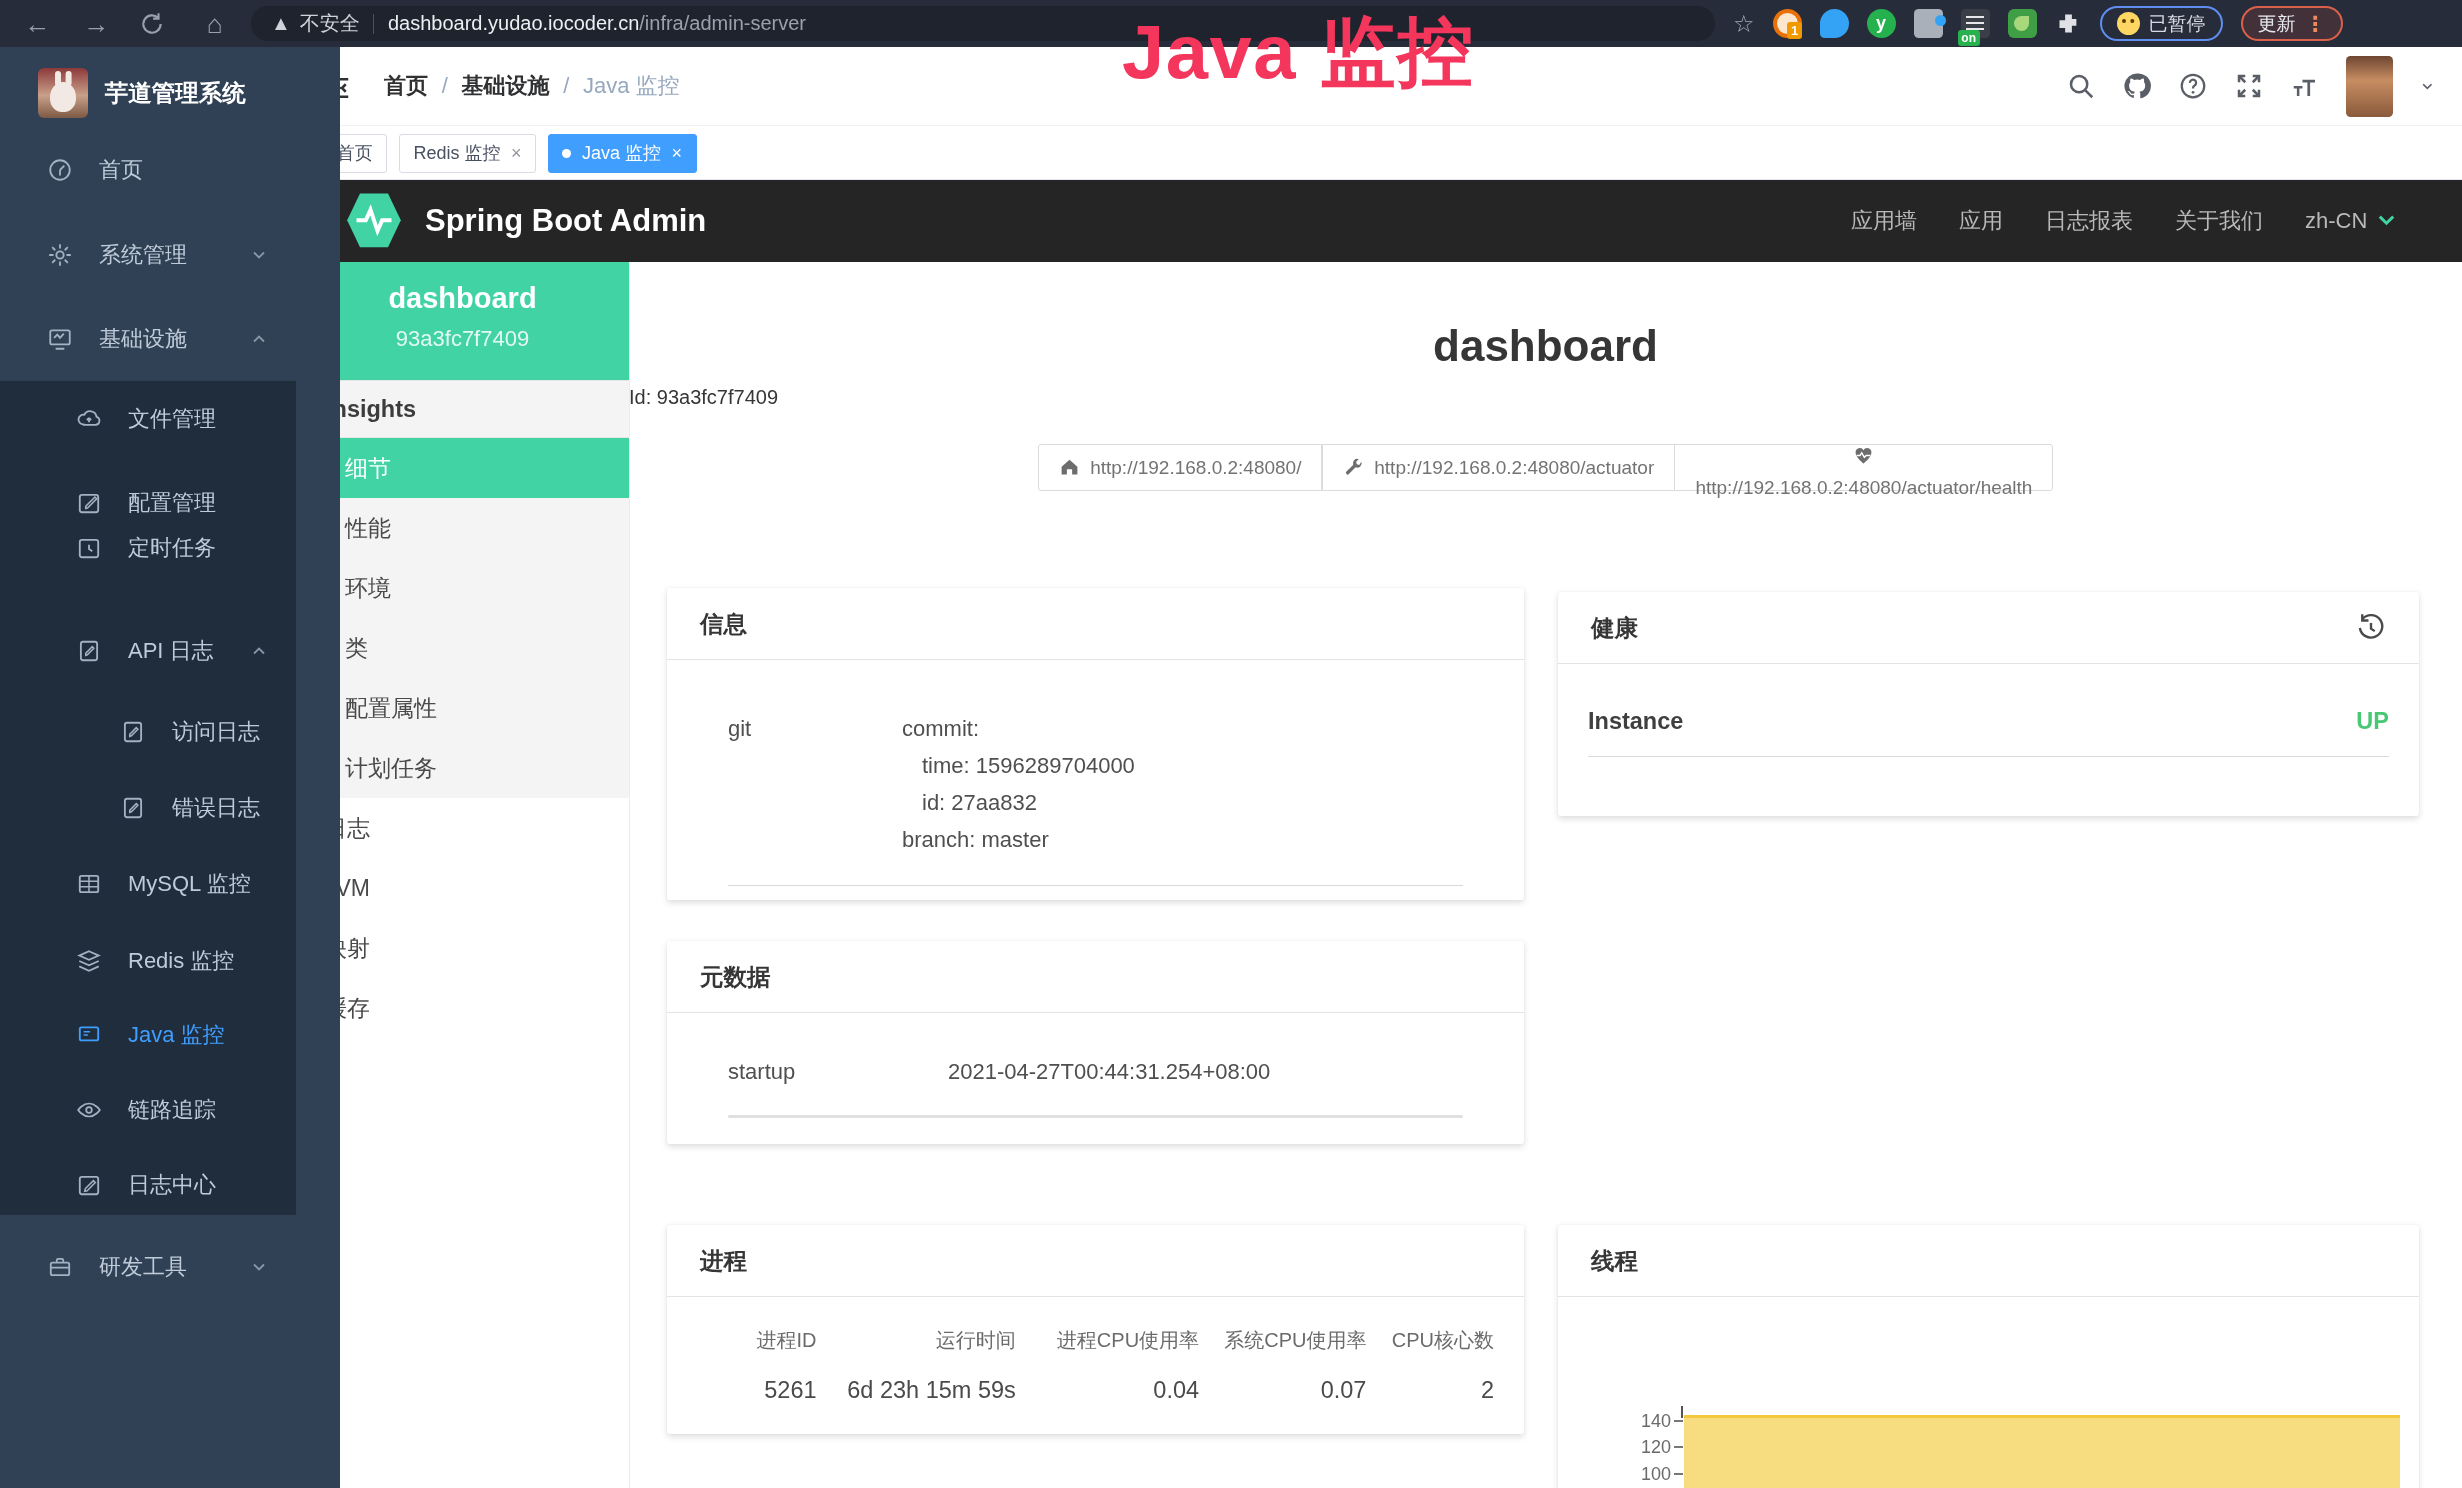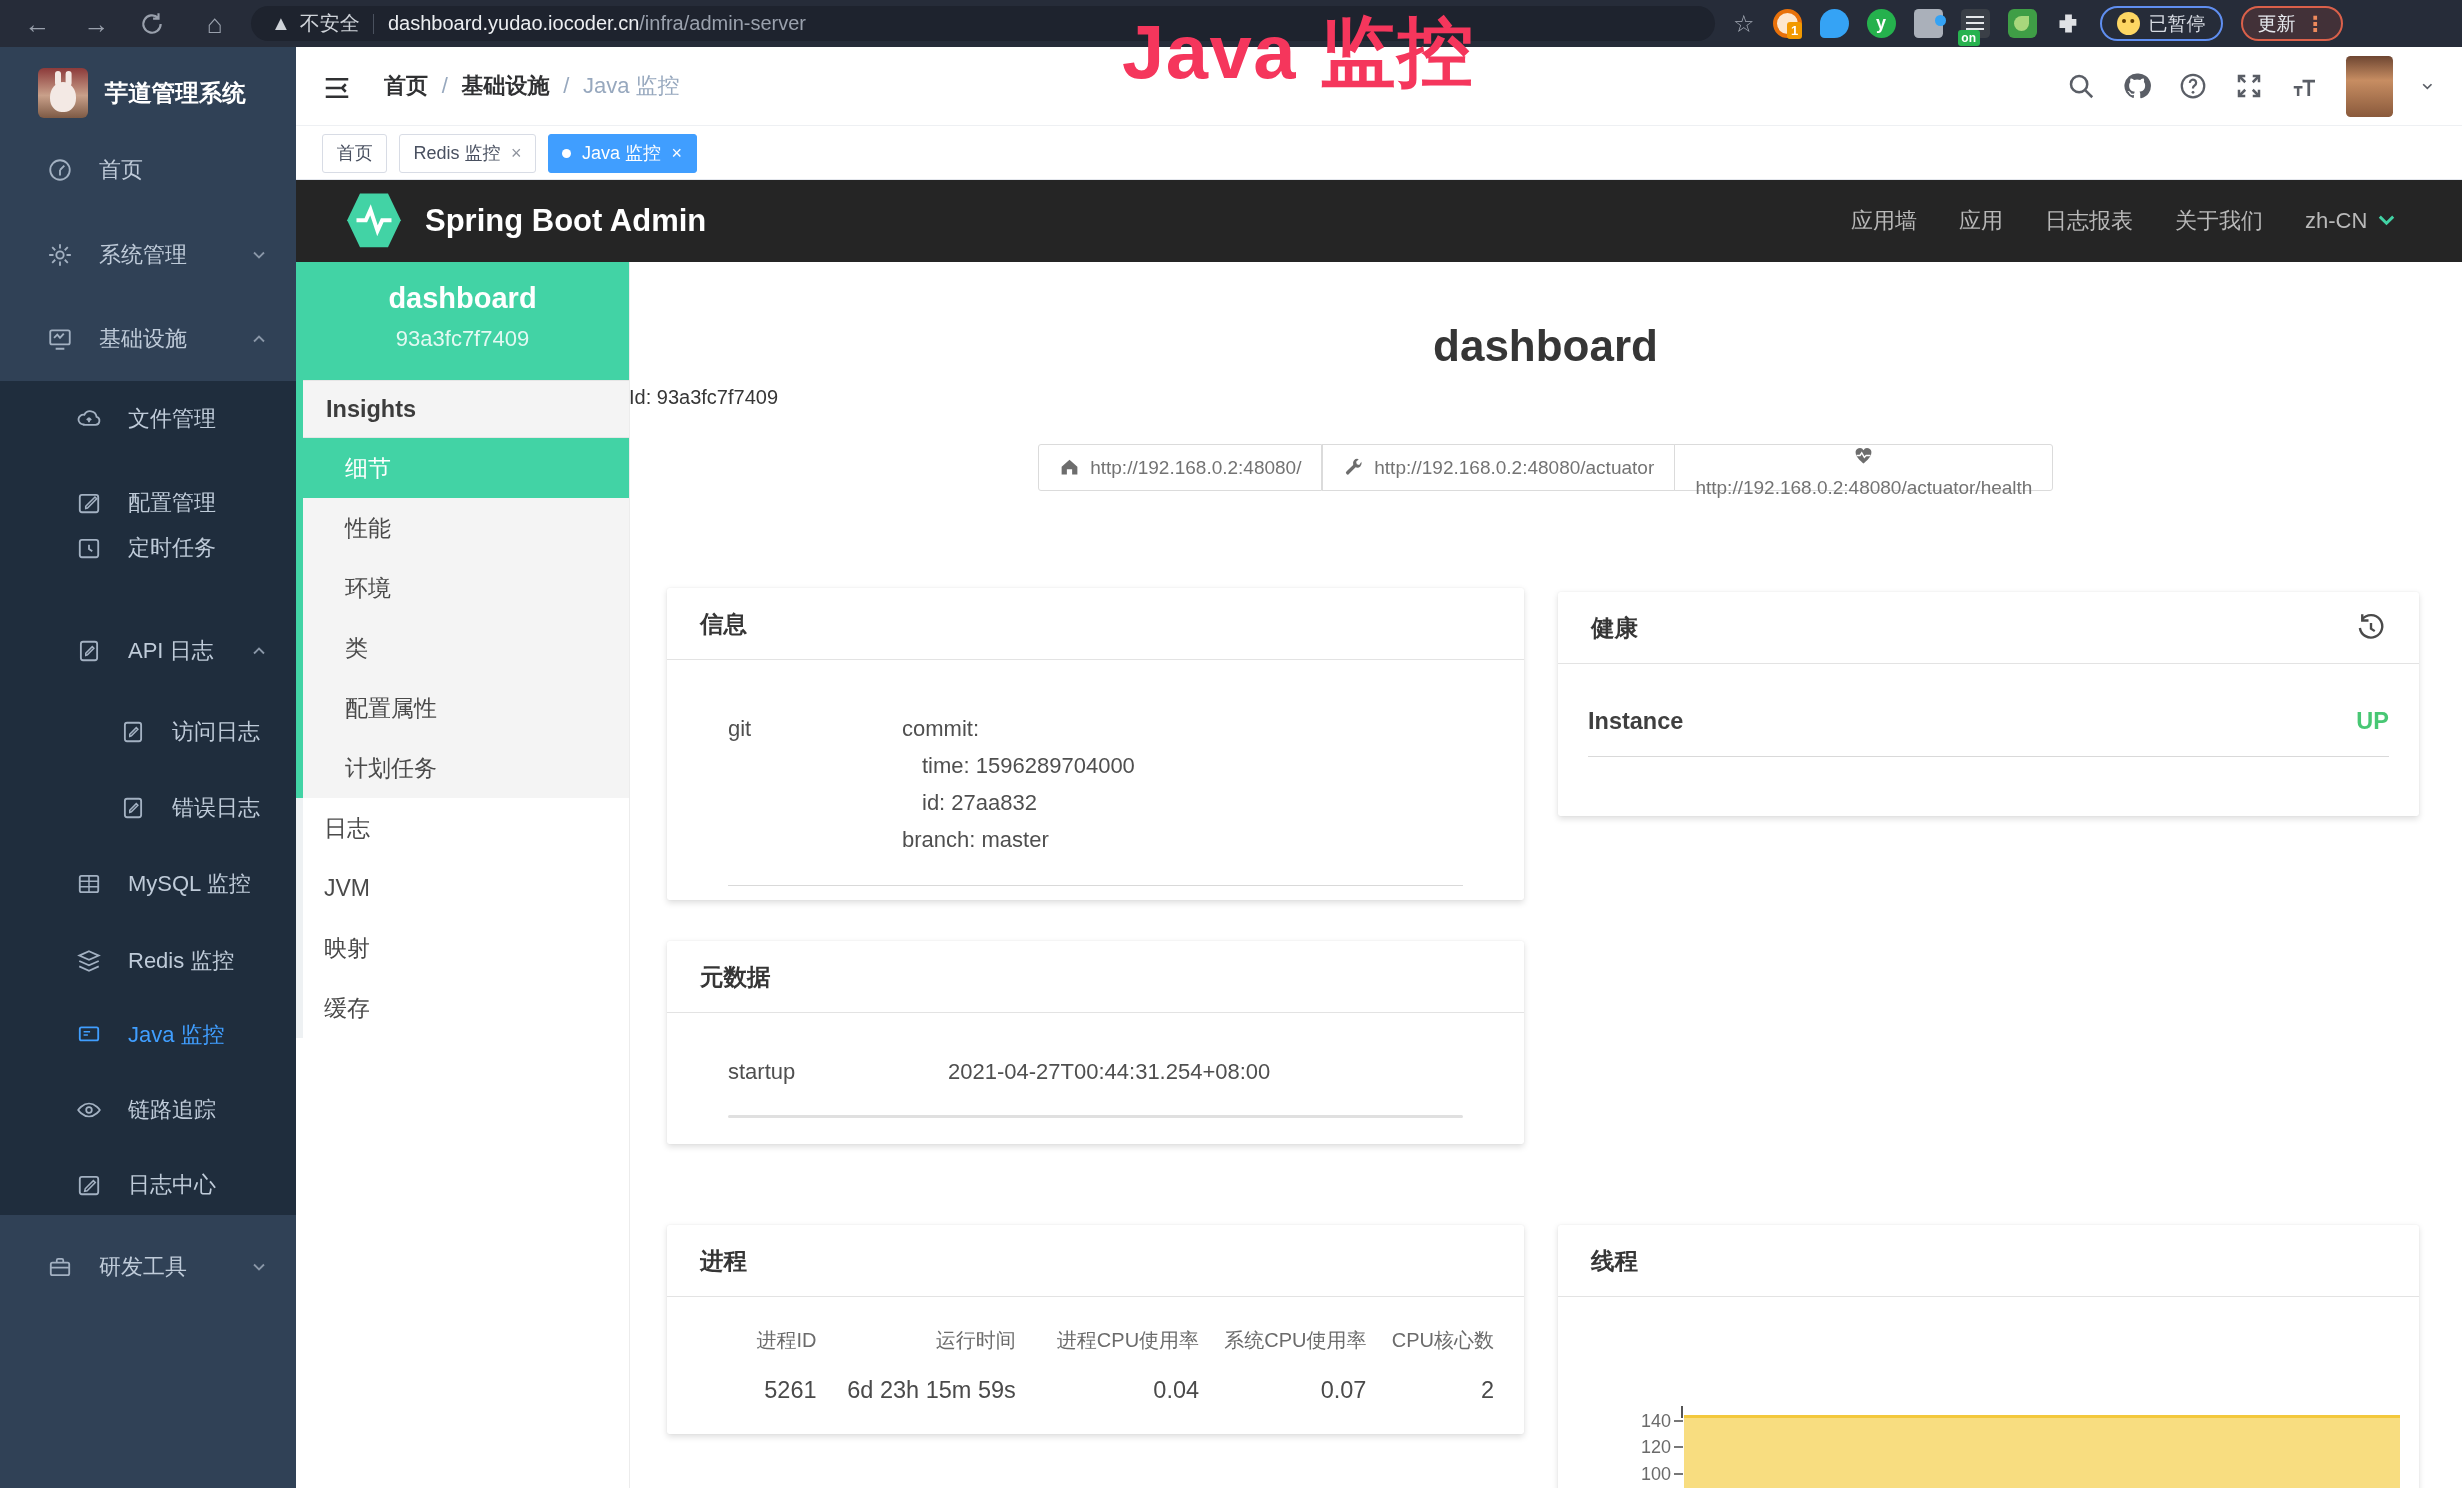--- a/index.html
+++ b/index.html
@@ -51,21 +51,21 @@
   .pill-paused .face:after{ content:""; position:absolute; left:5.3px; top:6.8px; width:3.8px; height:3.8px;
     border-radius:50%; background:#5f3b00; box-shadow:8.3px 0 0 #5f3b00; }
   .pill-update{ border:2.3px solid #d9604a; background:rgba(170,70,55,.22); color:#e4e7ec; }
   .pill-update .dots{ color:#ef8a5c; font-size:21px; font-weight:bold; letter-spacing:0; }
 
   
   .annotation{ position:absolute; left:1122px; top:1.5px; z-index:60; color:#f5365c;
     font-size:76px; font-weight:bold; letter-spacing:1.5px; white-space:nowrap; }
 
   
-  .admin-sidebar{ position:absolute; left:0; top:47px; width:296px; height:1442px;
+  .admin-sidebar{ position:absolute; left:0; top:47px; width:340px; height:1442px;
     background:#304156; z-index:10; color:#bfcbd9; }
   .logo-row{ display:flex; align-items:center; padding:21px 0 0 38px; }
   .logo-img{ width:50px; height:50px; border-radius:6px; overflow:hidden;
     background:linear-gradient(180deg,#8c3a3a 0%,#c9a08a 55%,#7d5a45 100%); position:relative; }
   .logo-img:before{ content:""; position:absolute; left:12px; top:13.7px; width:26px; height:30px;
     border-radius:50% 50% 45% 45%; background:#f3e9e4; }
   .logo-img:after{ content:""; position:absolute; left:16.7px; top:3px; width:6px; height:15px;
     border-radius:4.6px; background:#f3e9e4; box-shadow:10.6px 0 0 #f3e9e4; }
   .logo-title{ color:#fff; font-size:23.5px; font-weight:bold; margin-left:16.7px; }
   .submenu-bg{ position:absolute; left:0; top:334px; width:296px; height:834px; background:#1f2d3d; }

